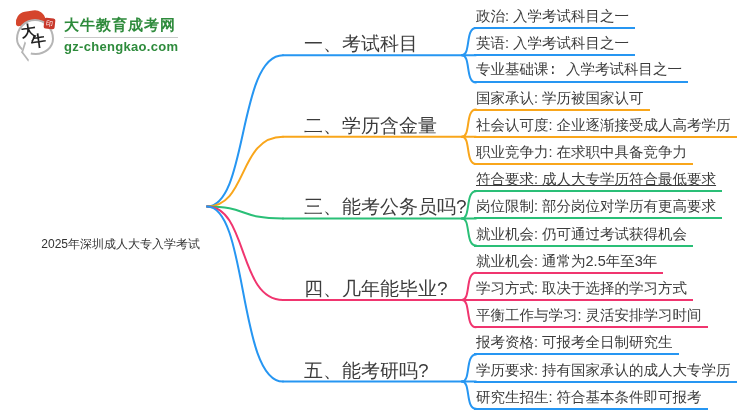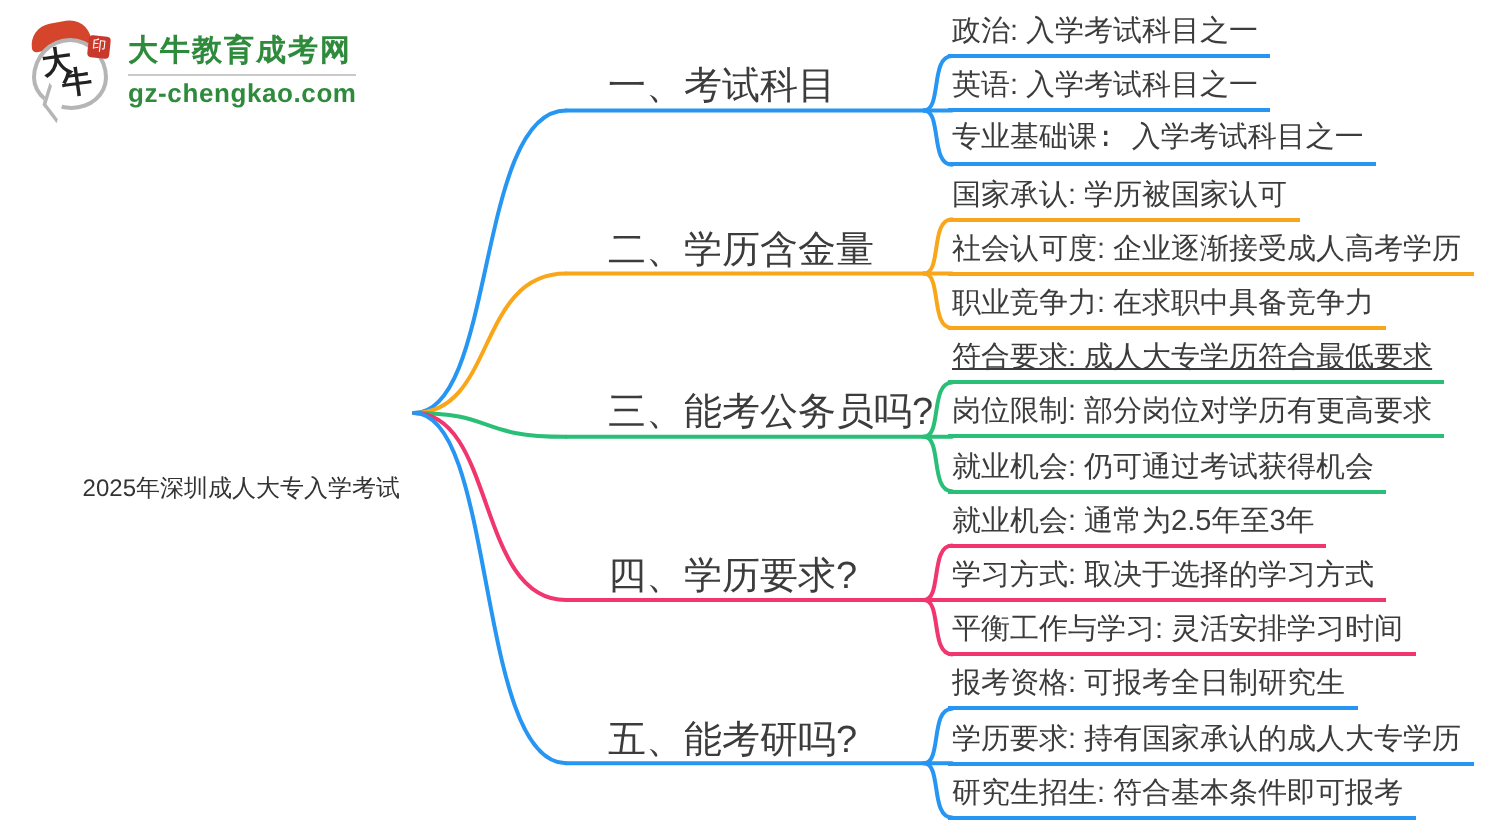--- a/index.html
+++ b/index.html
@@ -87,21 +87,21 @@
       <div class="leaf" style="top: 34.2px; border-bottom-color: rgb(38, 150, 242);">英语: 入学考试科目之一</div>
       <div class="leaf" style="top: 61.4px; border-bottom-color: rgb(38, 150, 242); font-family: Liberation Mono, monospace;">专业基础课: 入学考试科目之一</div>
       <div class="branch-label" style="top: 114.8px;">二、学历含金量</div>
       <div class="leaf" style="top: 88.6px; border-bottom-color: rgb(249, 166, 27);">国家承认: 学历被国家认可</div>
       <div class="leaf" style="top: 115.8px; border-bottom-color: rgb(249, 166, 27);">社会认可度: 企业逐渐接受成人高考学历</div>
       <div class="leaf" style="top: 143px; border-bottom-color: rgb(249, 166, 27);">职业竞争力: 在求职中具备竞争力</div>
       <div class="branch-label" style="top: 196.4px;">三、能考公务员吗?</div>
       <div class="leaf" style="top: 170.2px; border-bottom-color: rgb(42, 191, 119); text-decoration: underline;">符合要求: 成人大专学历符合最低要求</div>
       <div class="leaf" style="top: 197.4px; border-bottom-color: rgb(42, 191, 119);">岗位限制: 部分岗位对学历有更高要求</div>
       <div class="leaf" style="top: 224.6px; border-bottom-color: rgb(42, 191, 119);">就业机会: 仍可通过考试获得机会</div>
-      <div class="branch-label" style="top: 278px;">四、学历要求?</div>
+      <div class="branch-label" style="top: 278px;">四、几年能毕业?</div>
       <div class="leaf" style="top: 251.8px; border-bottom-color: rgb(240, 53, 111);">就业机会: 通常为2.5年至3年</div>
       <div class="leaf" style="top: 279px; border-bottom-color: rgb(240, 53, 111);">学习方式: 取决于选择的学习方式</div>
       <div class="leaf" style="top: 306.2px; border-bottom-color: rgb(240, 53, 111);">平衡工作与学习: 灵活安排学习时间</div>
       <div class="branch-label" style="top: 359.6px;">五、能考研吗?</div>
       <div class="leaf" style="top: 333.4px; border-bottom-color: rgb(38, 150, 242);">报考资格: 可报考全日制研究生</div>
       <div class="leaf" style="top: 360.6px; border-bottom-color: rgb(38, 150, 242);">学历要求: 持有国家承认的成人大专学历</div>
       <div class="leaf" style="top: 387.8px; border-bottom-color: rgb(38, 150, 242);">研究生招生: 符合基本条件即可报考</div>
     </div>
 </div>
 

